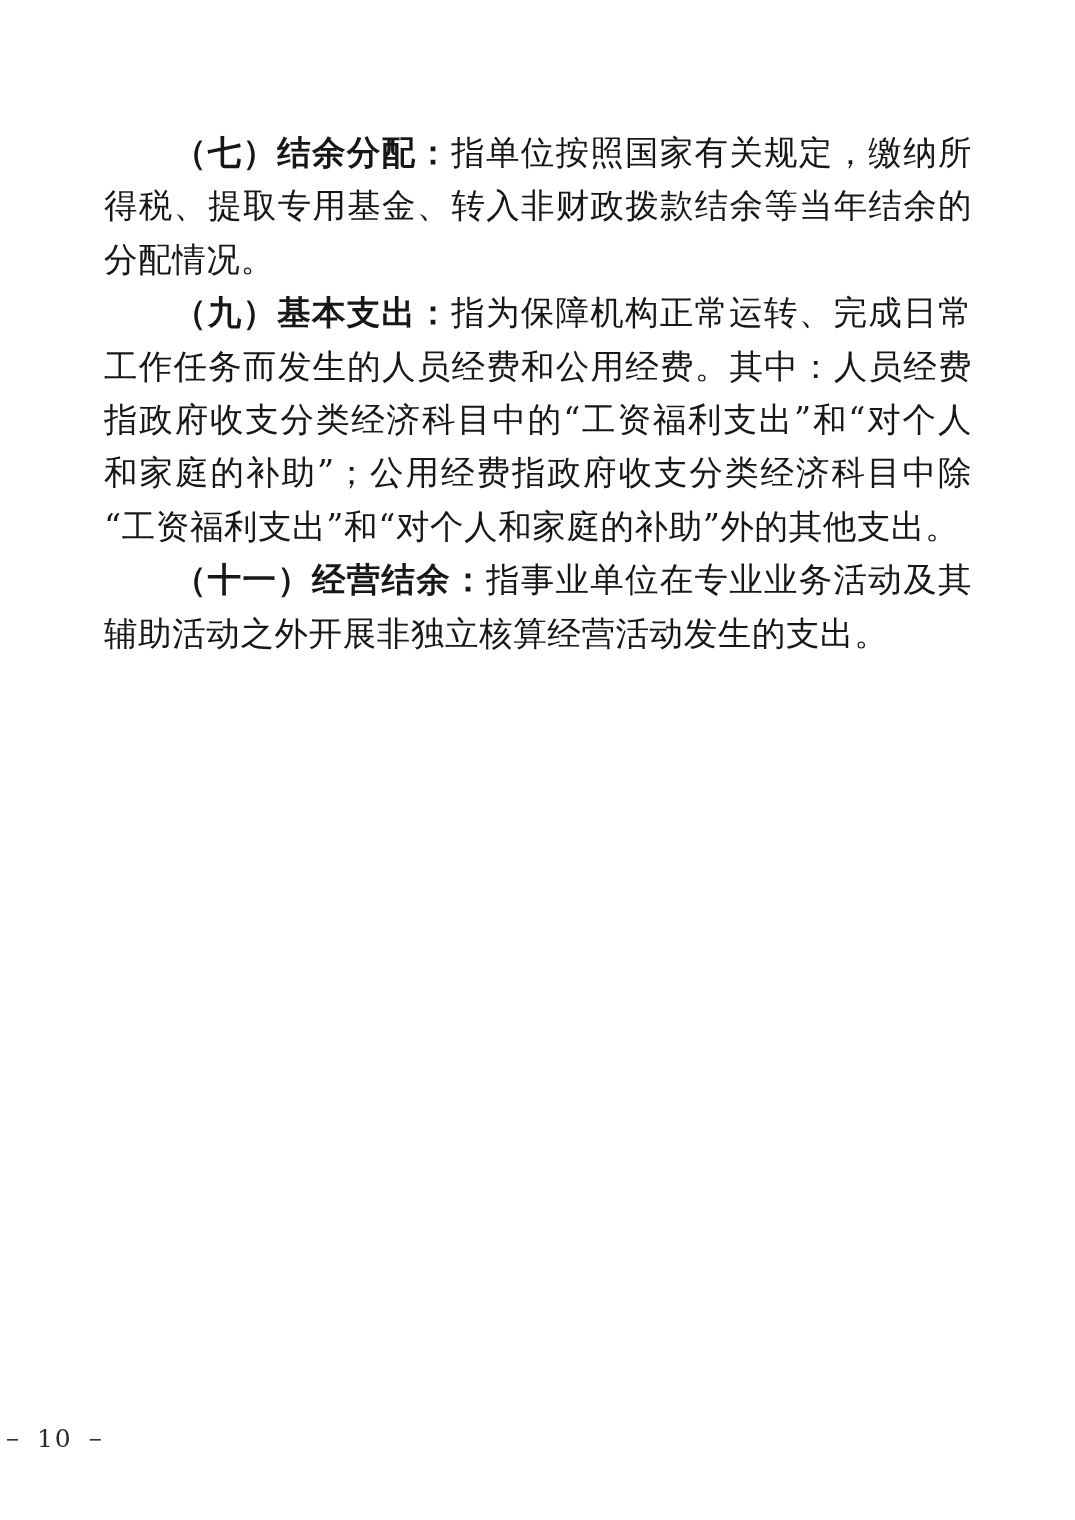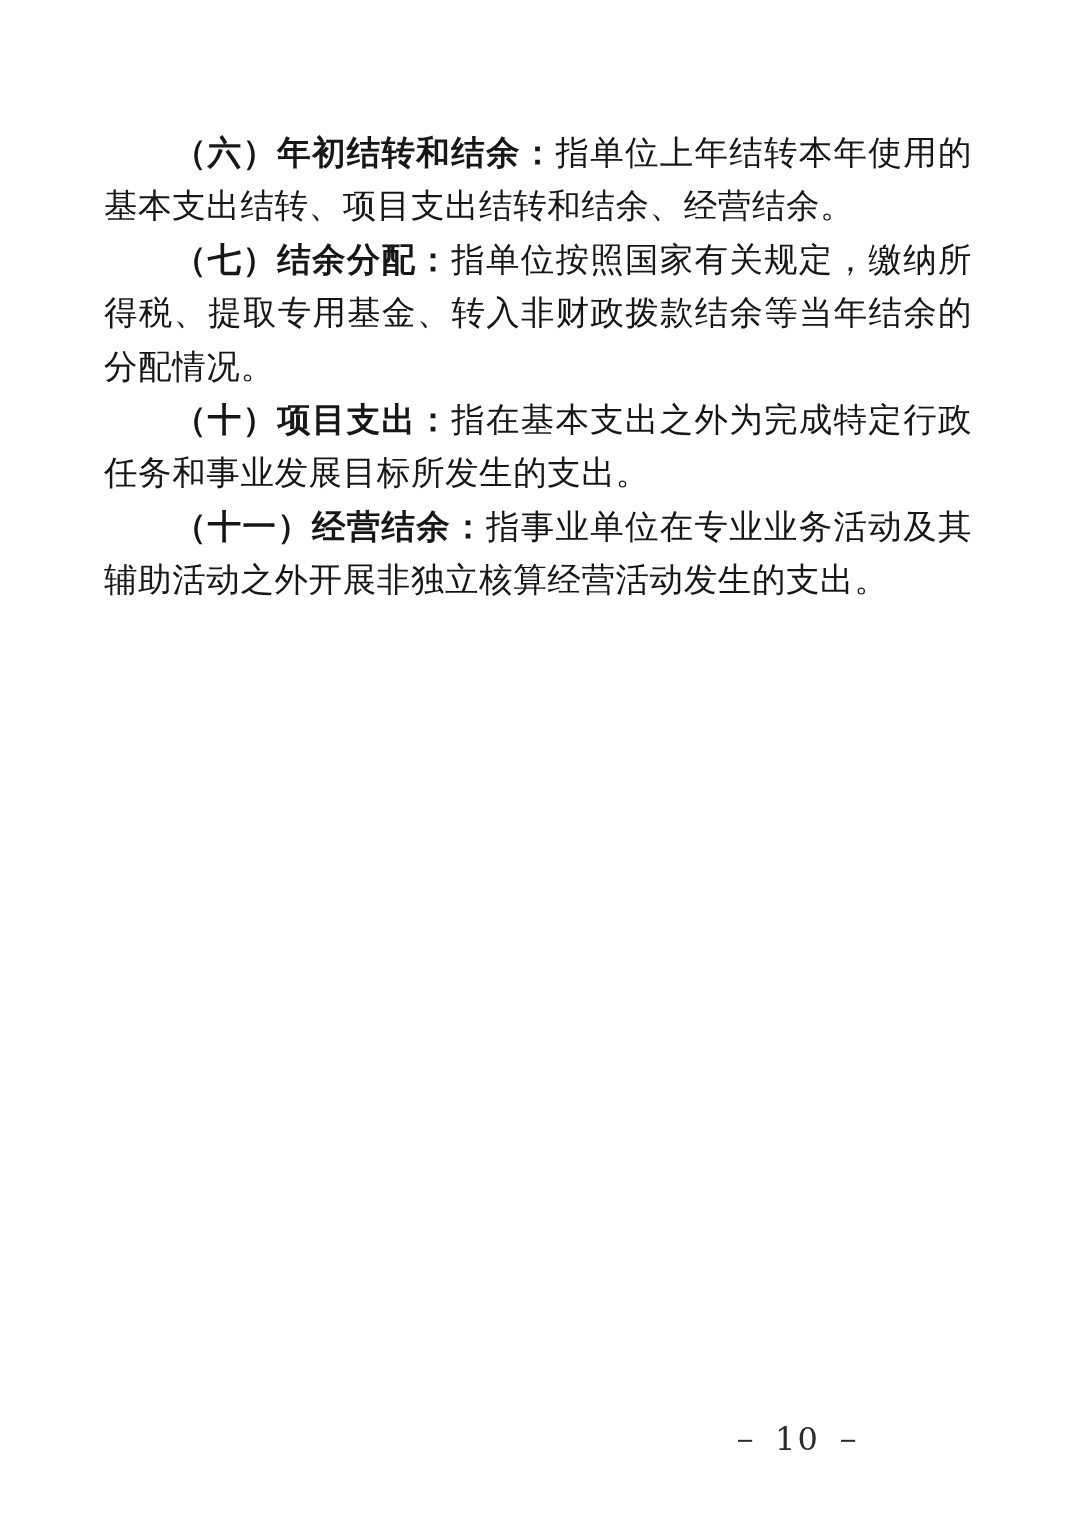--- a/index.html
+++ b/index.html
@@ -43,48 +43,45 @@
     letter-spacing: 0.6px;
   }
   .rest {
     font-weight: 400;
   }
   .page-footer {
     position: absolute;
     left: 0;
     top: 1424px;
     width: 866px;
-    text-align: right;
-    font-size: 32px;
+    text-align: left;
+    font-size: 25px;
     line-height: 30px;
     color: #2a2a2a;
     letter-spacing: 2px;
     font-family: "DejaVu Serif", "Liberation Serif", serif;
   }
 </style>
 </head>
 <body>
 
 <div class="page">
 
   <div class="page-body">
 
-    <p class="para">
-      <span class="term">（六）年初结转和结余：</span><span class="rest">指单位上年结转本年使用的基本支出结转、项目支出结转和结余、经营结余。</span>
-    </p>
 
     <p class="para">
       <span class="term">（七）结余分配：</span><span class="rest">指单位按照国家有关规定，缴纳所得税、提取专用基金、转入非财政拨款结余等当年结余的分配情况。</span>
     </p>
 
 
+    <p class="para">
+      <span class="term">（九）基本支出：</span><span class="rest">指为保障机构正常运转、完成日常工作任务而发生的人员经费和公用经费。其中：人员经费指政府收支分类经济科目中的“工资福利支出”和“对个人和家庭的补助”；公用经费指政府收支分类经济科目中除“工资福利支出”和“对个人和家庭的补助”外的其他支出。</span>
+    </p>
 
-    <p class="para">
-      <span class="term">（十）项目支出：</span><span class="rest">指在基本支出之外为完成特定行政任务和事业发展目标所发生的支出。</span>
-    </p>
 
     <p class="para">
       <span class="term">（十一）经营结余：</span><span class="rest">指事业单位在专业业务活动及其辅助活动之外开展非独立核算经营活动发生的支出。</span>
     </p>
 
 
   </div>
 
   <div class="page-footer">－ 10 －</div>
 

